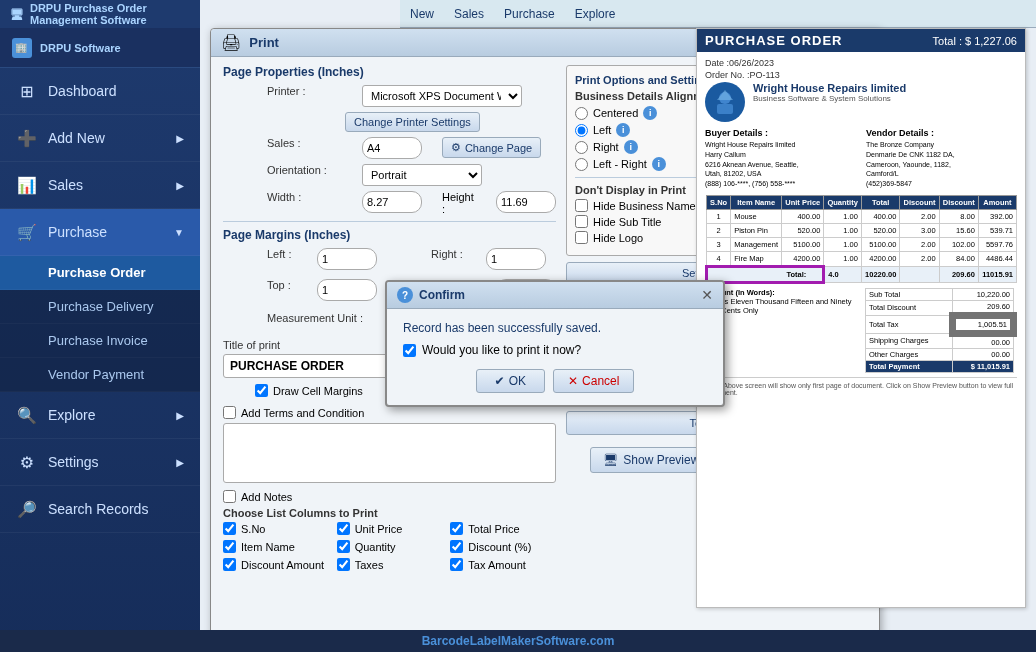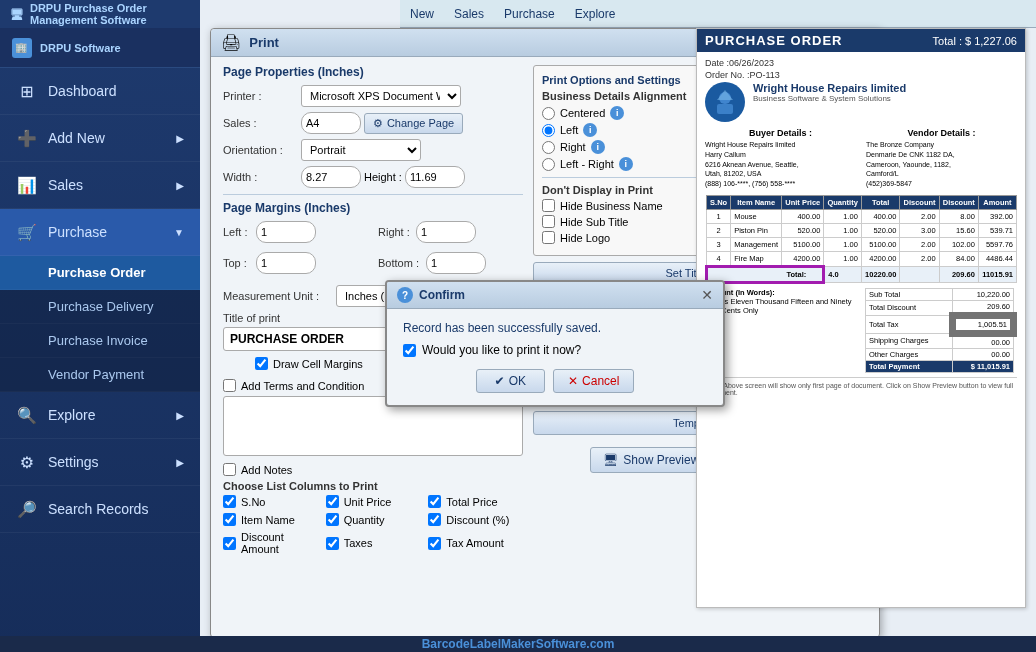--- a/index.html
+++ b/index.html
@@ -45,21 +45,21 @@
       border-bottom: 1px solid #9ab; border-radius: 4px 4px 0 0; height: 28px;
     }
     .print-dialog-title { font-size: 13px; font-weight: 600; color: #1a3a6a; }
     .print-dialog-close { margin-left: auto; width: 16px; height: 16px; background: #c44; color: white; border-radius: 2px; display: flex; align-items: center; justify-content: center; font-size: 11px; cursor: pointer; }
 
     .print-dialog-body { padding: 8px 12px; display: flex; gap: 10px; height: calc(100% - 28px); }
     .print-left { flex: 0 0 300px; font-size: 12px; }
     .print-right { flex: 1; }
 
     .section-title { font-size: 12px; font-weight: 700; color: #1a3a6a; margin-bottom: 6px; }
-    .form-row { display: flex; align-items: center; margin-bottom: 5px; gap: 3px; }
+    .form-row { display: flex; align-items: flex-start; margin-bottom: 5px; gap: 20px; margin-left: 44px; }
     .form-label { font-size: 11px; color: #333; min-width: 75px; }
     .form-select {
       border: 1px solid #aaa; border-radius: 3px; padding: 2px 4px; font-size: 11px;
       background: white; height: 22px;
     }
     .form-input {
       border: 1px solid #aaa; border-radius: 10px; padding: 2px 4px; font-size: 11px;
       background: white; height: 22px;
     }
     .form-input-small { width: 60px; }
@@ -113,21 +113,21 @@
     .preview-title { font-size: 13px; font-weight: bold; letter-spacing: 1px; }
     .preview-total { font-size: 11px; }
     .preview-body { padding: 6px 8px; }
     .preview-date-row { font-size: 9px; color: #333; margin-bottom: 2px; }
     .preview-company { display: flex; align-items: flex-start; gap: 8px; margin-bottom: 6px; }
     .preview-logo { width: 40px; height: 40px; background: #1a5aa0; border-radius: 50%; display: flex; align-items: center; justify-content: center; }
     .preview-company-name { font-size: 11px; font-weight: bold; color: #1a3a6a; }
     .preview-company-sub { font-size: 8px; color: #555; }
     .preview-parties { display: flex; gap: 10px; margin-bottom: 6px; }
     .preview-party { flex: 1; font-size: 8px; }
-    .preview-party-title { font-weight: bold; font-size: 9px; margin-bottom: 2px; text-align: center; }
+    .preview-party-title { font-weight: bold; font-size: 9px; margin-bottom: 2px; }
     .preview-table { width: 100%; border-collapse: collapse; font-size: 7.5px; margin-bottom: 4px; }
     .preview-table th { background: #1a3a6a; color: white; padding: 2px 3px; text-align: center; border: 1px solid #999; }
     .preview-table td { padding: 2px 3px; border: 1px solid #ccc; text-align: right; }
     .preview-table td:nth-child(2) { text-align: left; }
     .preview-note { font-size: 7px; color: #555; border-top: 1px solid #ccc; padding-top: 4px; margin-top: 4px; }
 
     
     .confirm-dialog {
       position: absolute; left: 185px; top: 280px; width: 340px;
       background: #f0f4f8; border: 2px solid #888; border-radius: 4px;
@@ -156,21 +156,21 @@
     .menu-item { padding: 4px 10px; font-size: 12px; color: #1a3a6a; cursor: pointer; }
 
     
     .window-title {
       position: fixed; left: 0; top: 0; width: 200px; height: 28px;
       background: #1e3a6e; color: #aad4ff; font-size: 11px; font-weight: bold;
       display: flex; align-items: center; padding: 0 10px; gap: 6px;
     }
 
     .footer-bar {
-      position: absolute; bottom: 0; left: 0; width: 1036px; height: 16px;
+      position: absolute; bottom: 0; left: 0; width: 1036px; height: 22px;
       background: #1a2a4a; color: #4a90d9; font-size: 12px; font-weight: bold;
       display: flex; align-items: center; justify-content: center;
     }
   </style>
 </head>
 <body>
 
 <div class="sidebar">
   <div class="window-title">
     <span>🖥</span>
@@ -251,20 +251,23 @@
     <div class="print-dialog-body">
 
       <div class="print-left">
         <div class="section-title">Page Properties (Inches)</div>
 
         <div class="form-row">
           <span class="form-label">Printer :</span>
           <select class="form-select" style="width:160px;">
             <option>Microsoft XPS Document Write</option>
           </select>
+        </div>
+        <div class="form-row">
+          <button class="btn-change" style="margin-left:78px;">Change Printer Settings</button>
         </div>
 
         <div class="form-row">
           <span class="form-label">Sales :</span>
           <input class="form-input form-input-small" value="A4" style="">
           <button class="btn-change-page">
             <span>⚙</span>
             <span>Change Page</span>
           </button>
         </div>

